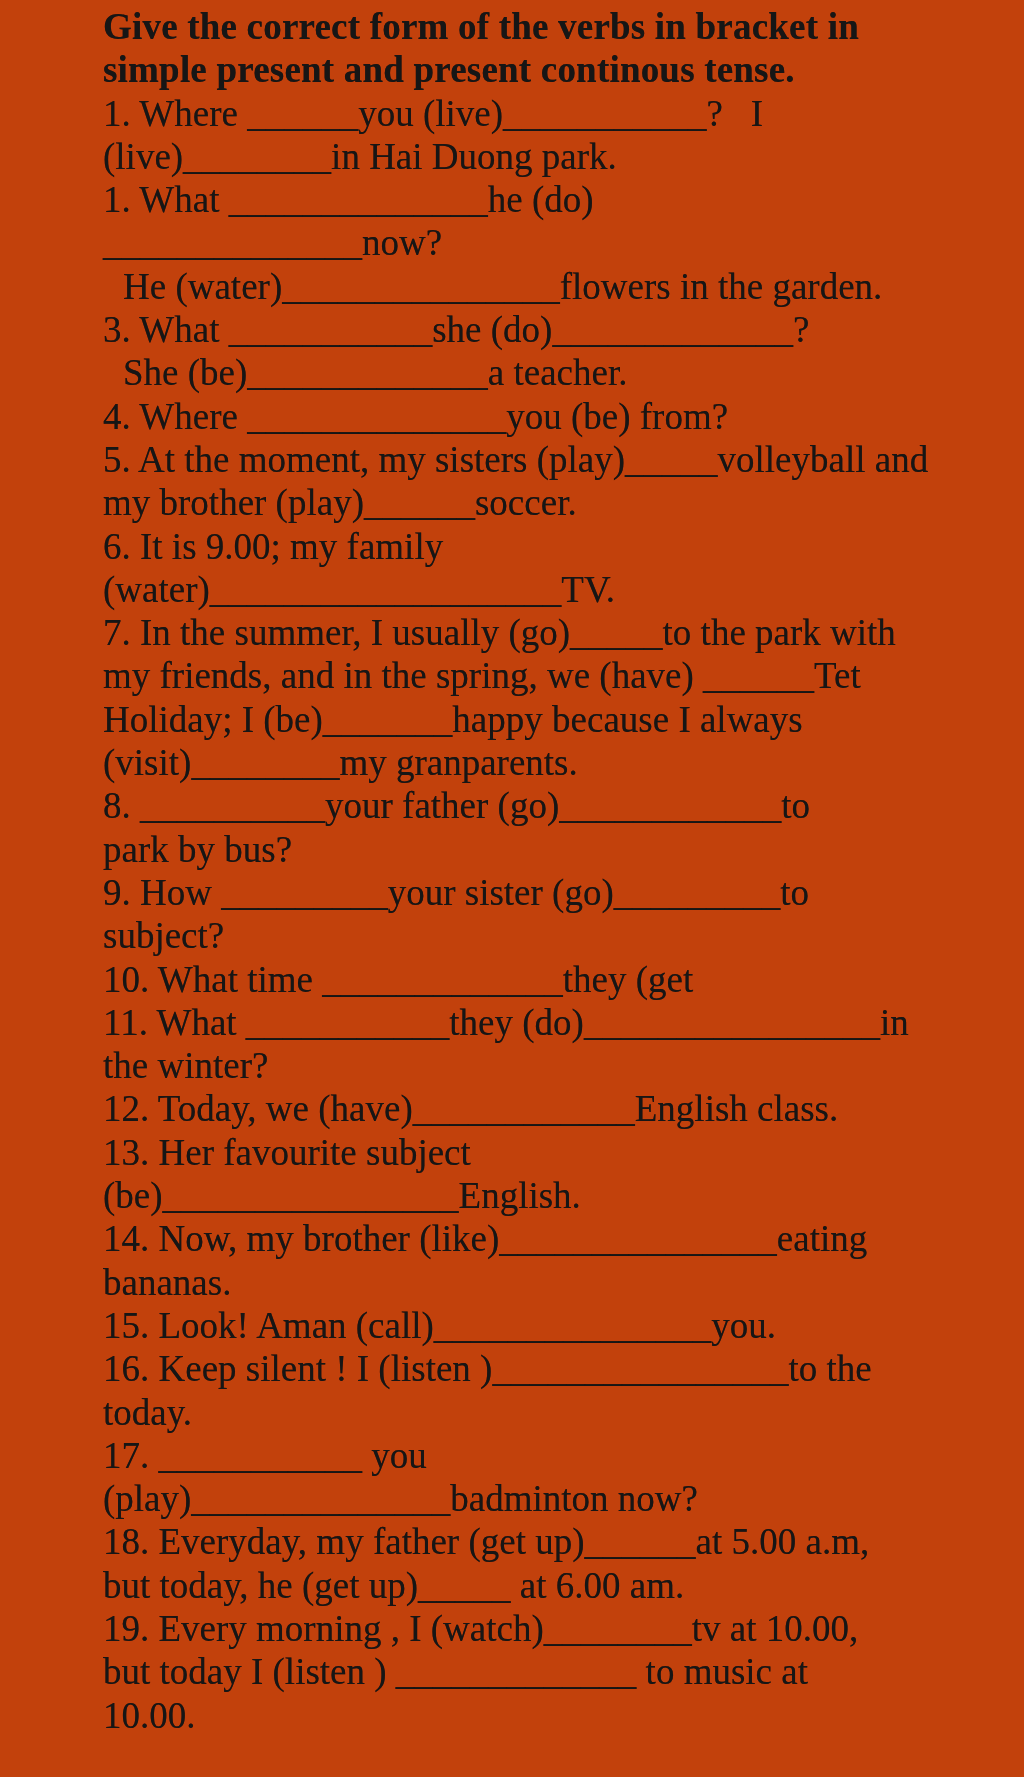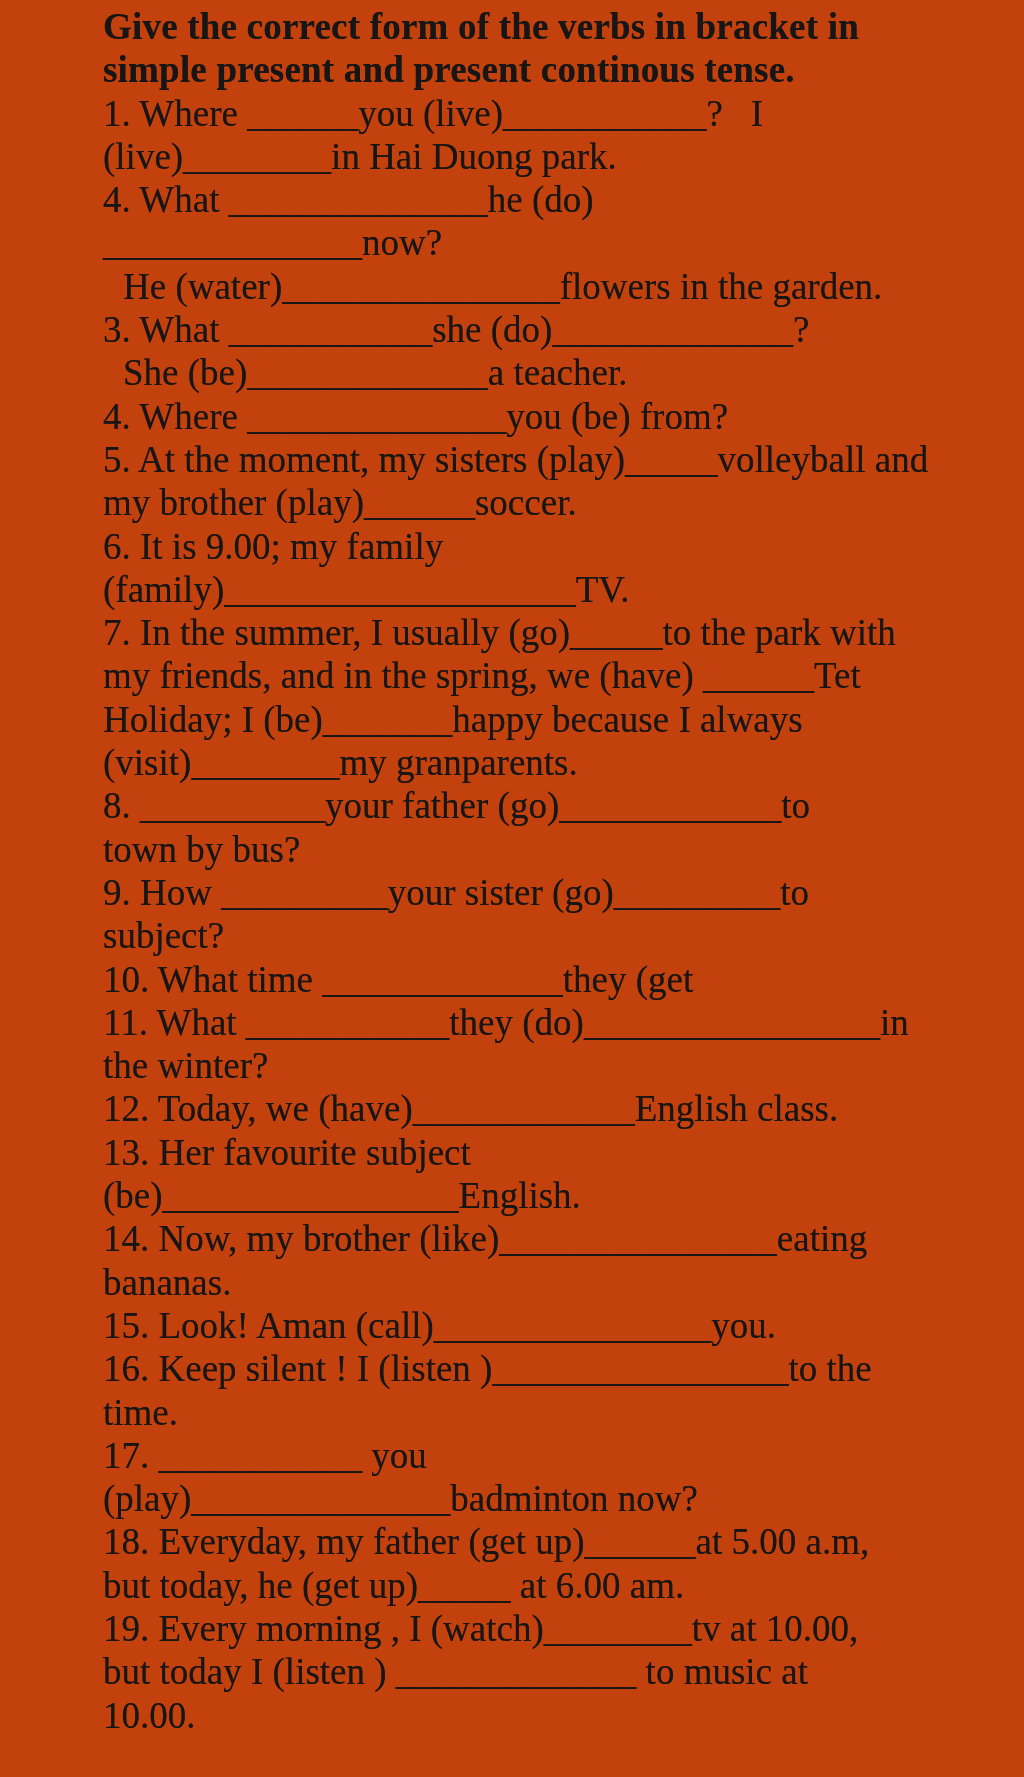--- a/index.html
+++ b/index.html
@@ -38,49 +38,49 @@
 <body>
 
 <div class="page" style="background: #c2410c; color: rgb(22, 22, 22);">
   <div id="title-container">
       <div class="t-line">Give the correct form of the verbs in bracket in</div>
       <div class="t-line">simple present and present continous tense.</div>
     </div>
   <div id="body-container">
       <div class="b-line">1. Where ______you (live)___________?   I</div>
       <div class="b-line">(live)________in Hai Duong park.</div>
-      <div class="b-line">4. What ______________he (do)</div>
+      <div class="b-line">1. What ______________he (do)</div>
       <div class="b-line">______________now?</div>
       <div class="b-line indent">He (water)_______________flowers in the garden.</div>
       <div class="b-line">3. What ___________she (do)_____________?</div>
       <div class="b-line indent">She (be)_____________a teacher.</div>
       <div class="b-line">4. Where ______________you (be) from?</div>
       <div class="b-line">5. At the moment, my sisters (play)_____volleyball and</div>
       <div class="b-line">my brother (play)______soccer.</div>
       <div class="b-line">6. It is 9.00; my family</div>
-      <div class="b-line">(family)___________________TV.</div>
+      <div class="b-line">(water)___________________TV.</div>
       <div class="b-line">7. In the summer, I usually (go)_____to the park with</div>
       <div class="b-line">my friends, and in the spring, we (have) ______Tet</div>
       <div class="b-line">Holiday; I (be)_______happy because I always</div>
       <div class="b-line">(visit)________my granparents.</div>
       <div class="b-line">8. __________your father (go)____________to</div>
-      <div class="b-line">town by bus?</div>
+      <div class="b-line">park by bus?</div>
       <div class="b-line">9. How _________your sister (go)_________to</div>
       <div class="b-line">subject?</div>
       <div class="b-line">10. What time _____________they (get</div>
       <div class="b-line">11. What ___________they (do)________________in</div>
       <div class="b-line">the winter?</div>
       <div class="b-line">12. Today, we (have)____________English class.</div>
       <div class="b-line">13. Her favourite subject</div>
       <div class="b-line">(be)________________English.</div>
       <div class="b-line">14. Now, my brother (like)_______________eating</div>
       <div class="b-line">bananas.</div>
       <div class="b-line">15. Look! Aman (call)_______________you.</div>
       <div class="b-line">16. Keep silent ! I (listen )________________to the</div>
-      <div class="b-line">time.</div>
+      <div class="b-line">today.</div>
       <div class="b-line">17. ___________ you</div>
       <div class="b-line">(play)______________badminton now?</div>
       <div class="b-line">18. Everyday, my father (get up)______at 5.00 a.m,</div>
       <div class="b-line">but today, he (get up)_____ at 6.00 am.</div>
       <div class="b-line">19. Every morning , I (watch)________tv at 10.00,</div>
       <div class="b-line">but today I (listen ) _____________ to music at</div>
       <div class="b-line">10.00.</div>
     </div>
 </div>
 

